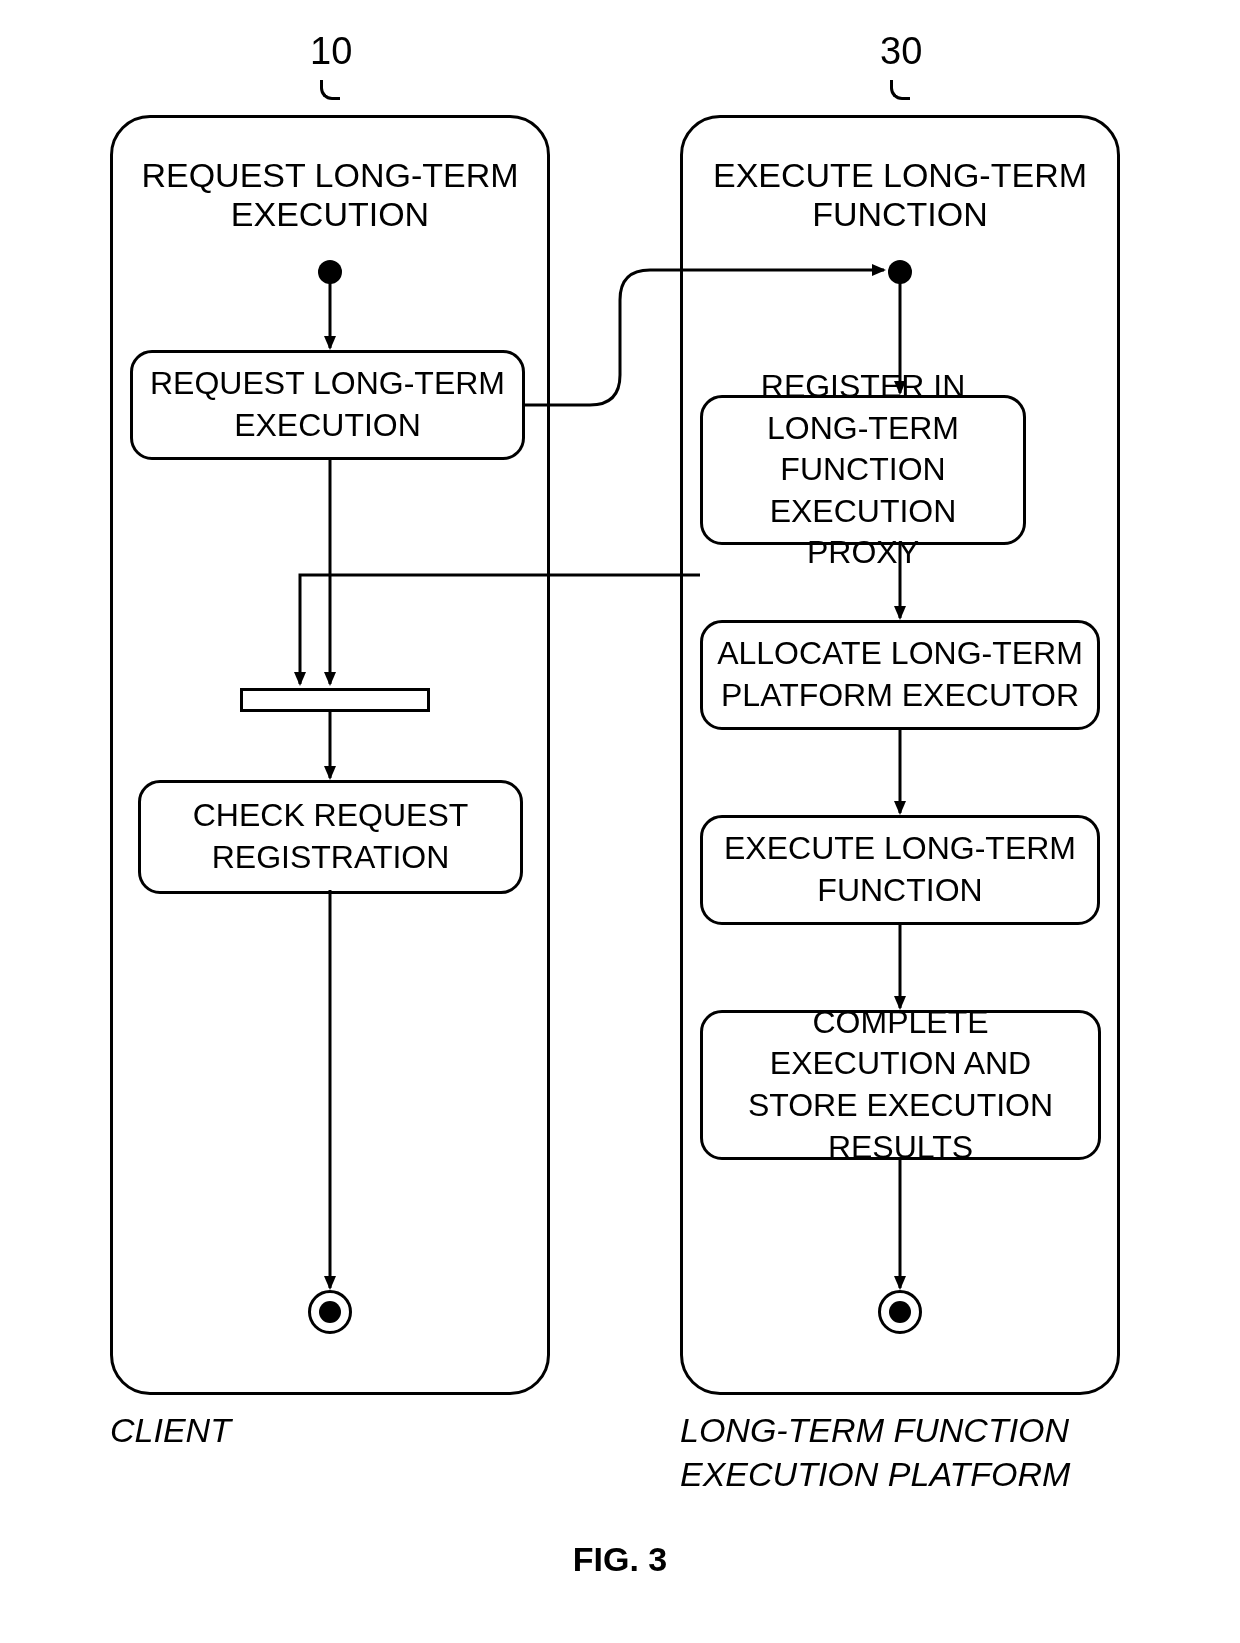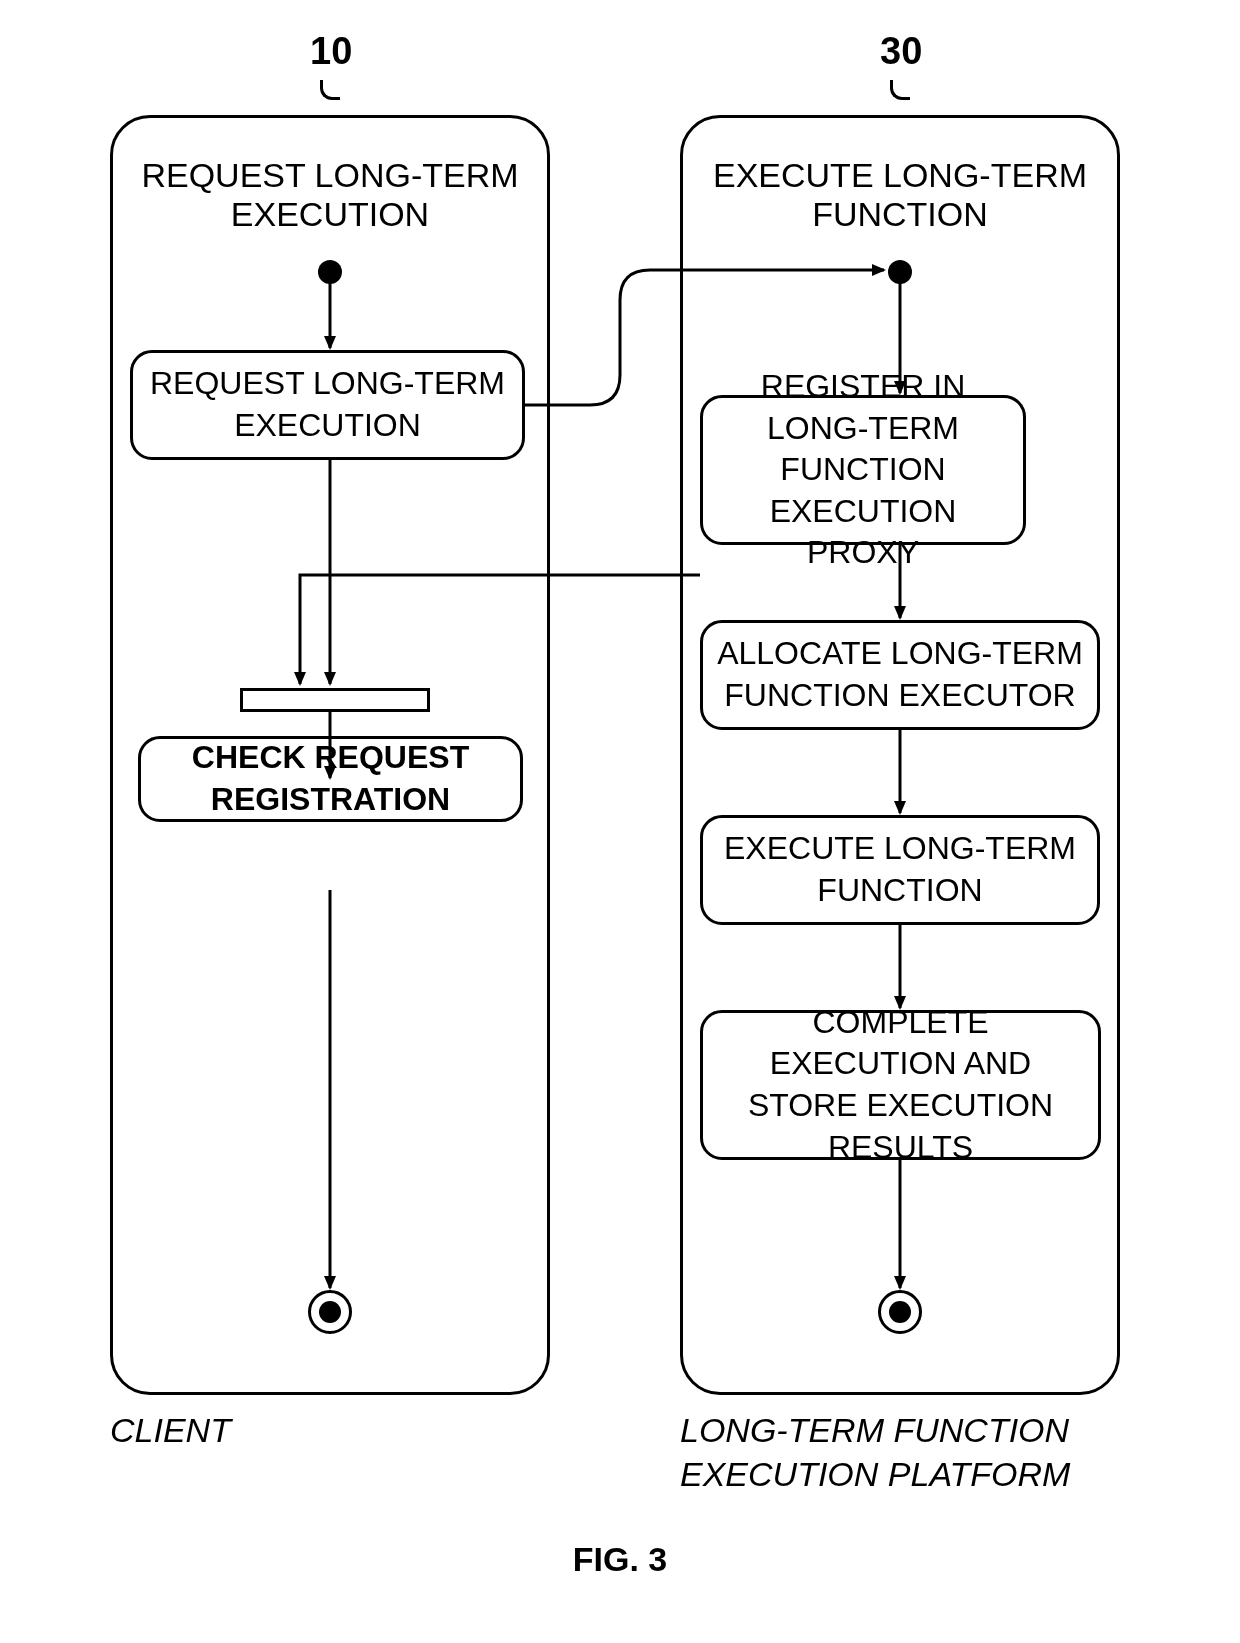--- a/index.html
+++ b/index.html
@@ -41,21 +41,20 @@
       display: flex;
       align-items: center;
       justify-content: center;
       flex-direction: column;
       padding: 10px 12px;
     }
     .ref-label {
       position: absolute;
       font-size: 38px;
       text-align: center;
-      font-weight: bold;
     }
     .ref-tick {
       position: absolute;
       width: 20px;
       height: 20px;
       border-left: 3px solid #000;
       border-bottom: 3px solid #000;
       border-radius: 0 0 0 12px;
     }
     .dot-start {
@@ -115,23 +114,23 @@
 
 <div class="dot-start" style="left:318px; top:260px;"></div>
 <div class="dot-start" style="left:888px; top:260px;"></div>
 
 <div class="node" style="left:130px; top:350px; width:395px; height:110px;">REQUEST LONG-TERM EXECUTION</div>
 
 <div class="node" style="left:700px; top:395px; width:326px; height:150px;">REGISTER IN LONG-TERM FUNCTION EXECUTION PROXY</div>
 
 <div class="fork-bar" style="left:240px; top:688px; width:190px;"></div>
 
-<div class="node" style="left:138px; top:736px; width:385px; height:86px;font-weight:bold;">CHECK REQUEST REGISTRATION</div>
+<div class="node" style="left:138px; top:780px; width:385px; height:114px;">CHECK REQUEST REGISTRATION</div>
 
-<div class="node" style="left:700px; top:620px; width:400px; height:110px;">ALLOCATE LONG-TERM FUNCTION EXECUTOR</div>
+<div class="node" style="left:700px; top:620px; width:400px; height:110px;">ALLOCATE LONG-TERM PLATFORM EXECUTOR</div>
 
 <div class="node" style="left:700px; top:815px; width:400px; height:110px;">EXECUTE LONG-TERM FUNCTION</div>
 
 <div class="node" style="left:700px; top:1010px; width:401px; height:150px;">COMPLETE EXECUTION AND STORE EXECUTION RESULTS</div>
 
 <div class="dot-end-outer" style="left:308px; top:1290px;">
   <div class="dot-end-inner"></div>
 </div>
 <div class="dot-end-outer" style="left:878px; top:1290px;">
   <div class="dot-end-inner"></div>

